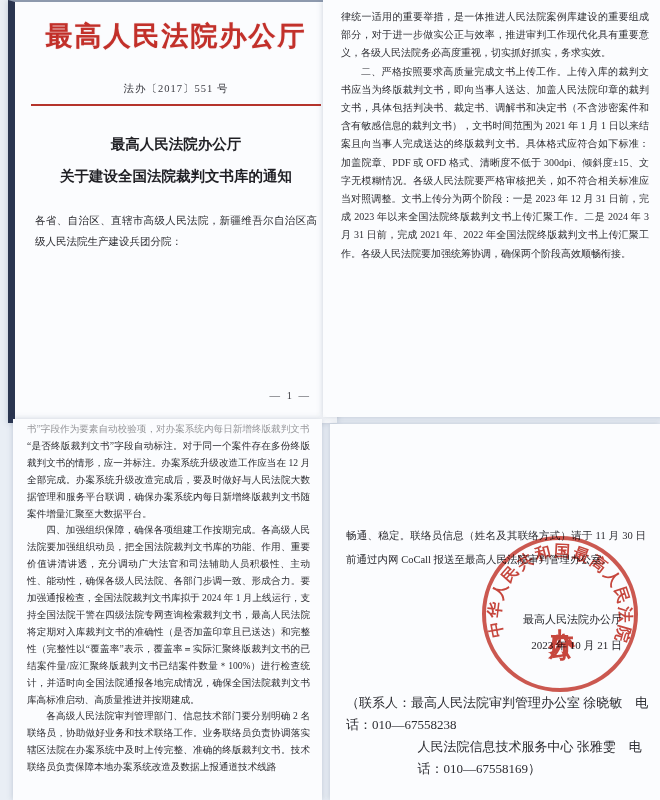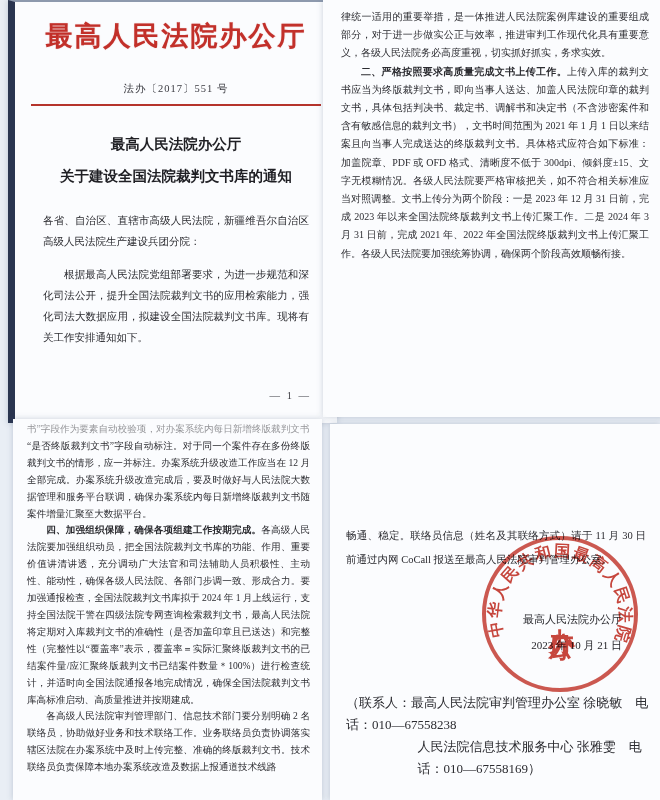--- a/index.html
+++ b/index.html
@@ -20,23 +20,23 @@
   #page1{left:8px;top:0;width:322px;height:421px;border-left:7px solid #2a3550;border-top:2px solid #8d99ad;}
   .masthead{
     margin-top:16px;text-align:center;font-weight:bold;
     font-size:27px;letter-spacing:2px;color:#c2302a;
     text-shadow:0 0 1px rgba(194,48,42,.45);
   }
   .docnum{margin-top:28px;text-align:center;font-size:10.5px;color:#3a3a40;letter-spacing:1px;}
   .redrule{margin:8px auto 0 auto;width:290px;height:2px;background:#b5342c;}
   .doc-title{margin-top:22px;text-align:center;font-weight:bold;font-size:14.5px;line-height:32px;color:#1f1f24;}
   .body1{margin:18px 16px 0 16px;font-size:10.5px;line-height:21px;text-align:justify;}
-  .body1 p{margin:12px;}
+  .body1 p{margin:4px;}
   .indent{text-indent:2em;}
-  b.lead{font-weight:bold;}
+  b.lead{font-weight:normal;}
   .pagenum{position:absolute;right:26px;bottom:22px;font-size:10.5px;color:#44444a;letter-spacing:2px;}
   
   #page2{left:323px;top:0;width:342px;height:417px;}
   .body2{margin:8px 16px 0 18px;font-size:10px;line-height:18.2px;text-align:justify;}
   .body2 p{margin:0;}
   
   #page3{left:13px;top:419px;width:309px;height:381px;}
   .body3{margin:2px 12px 0 14px;font-size:9.6px;line-height:16.9px;text-align:justify;}
   .body3 p{margin:0;}
   .clipped{opacity:.5;filter:blur(.4px);white-space:nowrap;overflow:hidden;}
@@ -65,21 +65,20 @@
   <div class="page" id="page1">
     <div class="masthead">最高人民法院办公厅</div>
     <div class="docnum">法办〔2017〕551 号</div>
     <div class="redrule"></div>
     <div class="doc-title">
       <div>最高人民法院办公厅</div>
       <div>关于建设全国法院裁判文书库的通知</div>
     </div>
     <div class="body1">
       <p>各省、自治区、直辖市高级人民法院，新疆维吾尔自治区高级人民法院生产建设兵团分院：</p>
-      <p class="indent">根据最高人民法院党组部署要求，为进一步规范和深化司法公开，提升全国法院裁判文书的应用检索能力，强化司法大数据应用，拟建设全国法院裁判文书库。现将有关工作安排通知如下。</p>
     </div>
     <div class="pagenum">— 1 —</div>
   </div>
 
   <div class="page" id="page2">
     <div class="body2">
       <p>律统一适用的重要举措，是一体推进人民法院案例库建设的重要组成部分，对于进一步做实公正与效率，推进审判工作现代化具有重要意义，各级人民法院务必高度重视，切实抓好抓实，务求实效。</p>
       <p class="indent"><b class="lead">二、严格按照要求高质量完成文书上传工作。</b><span>上传入库的裁判文书应当为终版裁判文书，即向当事人送达、加盖人民法院印章的裁判文书，具体包括判决书、裁定书、调解书和决定书（不含涉密案件和含有敏感信息的裁判文书），文书时间范围为 2021 年 1 月 1 日以来结案且向当事人完成送达的终版裁判文书。具体格式应符合如下标准：加盖院章、PDF 或 OFD 格式、清晰度不低于 300dpi、倾斜度±15、文字无模糊情况。各级人民法院要严格审核把关，如不符合相关标准应当对照调整。文书上传分为两个阶段：一是 2023 年 12 月 31 日前，完成 2023 年以来全国法院终版裁判文书上传汇聚工作。二是 2024 年 3 月 31 日前，完成 2021 年、2022 年全国法院终版裁判文书上传汇聚工作。各级人民法院要加强统筹协调，确保两个阶段高效顺畅衔接。</span></p>
     </div>
   </div>

